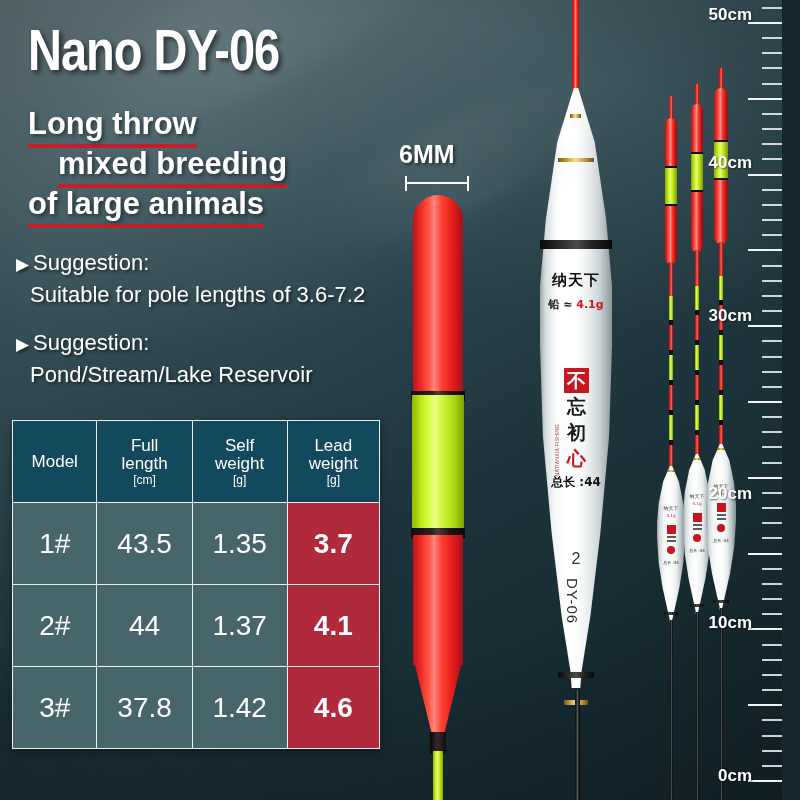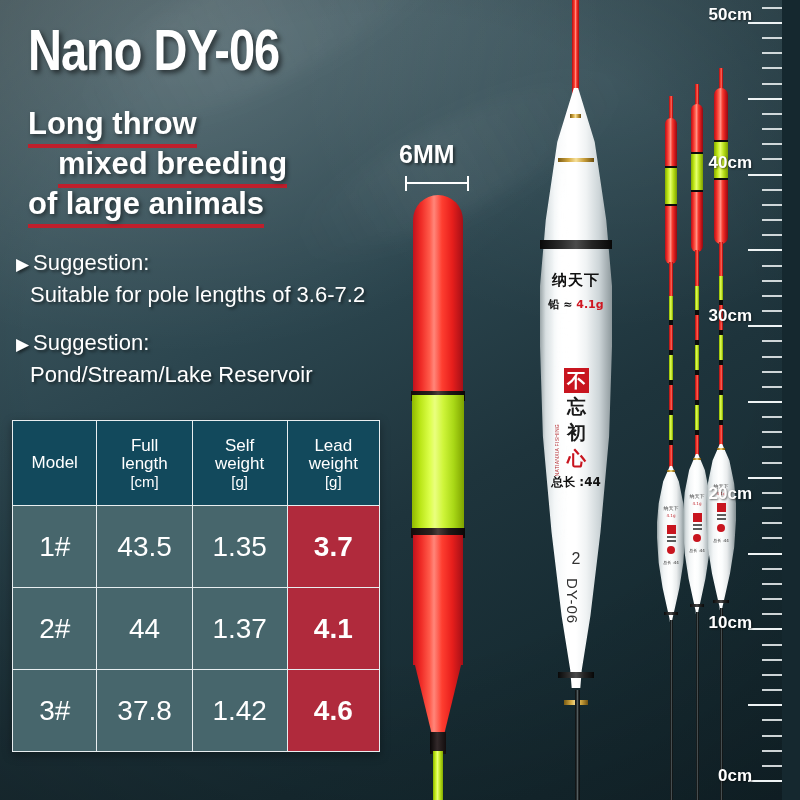--- a/index.html
+++ b/index.html
@@ -36,21 +36,21 @@
     text-shadow:2px 2px 3px rgba(0,0,0,.5);}
   .blt .tri{display:inline-block;margin-right:4px;font-size:17px;}
   .blt-a{top:250px;} .blt-b{top:282px;left:30px;}
   .blt-c{top:330px;} .blt-d{top:362px;left:30px;}
 
   
   .tbl{position:absolute;left:12px;top:420px;width:368px;border-collapse:collapse;
     box-shadow:0 3px 9px rgba(0,0,0,.35);}
   .tbl td,.tbl th{border:1px solid #e8eef0;text-align:center;padding:16px;}
   .tbl thead th{background:#12495c;color:#fff;height:44px;font-size:17px;font-weight:normal;line-height:1.05;}
-  .tbl thead th .u{display:block;font-size:15px;font-weight:normal;margin-top:1px;}
+  .tbl thead th .u{display:block;font-size:12px;font-weight:normal;margin-top:1px;}
   .tbl tbody td{background:#47666c;color:#fff;height:49px;font-size:28px;font-weight:normal;}
   .tbl tbody td.lead{background:#b02a3c;font-weight:bold;font-size:28px;}
   .col-m{width:74px;} .col-f{width:96px;} .col-s{width:94px;} .col-l{width:104px;}
 
   
   .mm-lbl{position:absolute;left:399px;top:140px;color:#fff;font-size:25px;font-weight:bold;
     text-shadow:2px 2px 3px rgba(0,0,0,.5);}
   .mm-bar{position:absolute;left:405px;top:182px;width:64px;height:2px;background:#fff;}
   .mm-tick{position:absolute;width:2px;height:15px;background:#fff;top:176px;}
 

